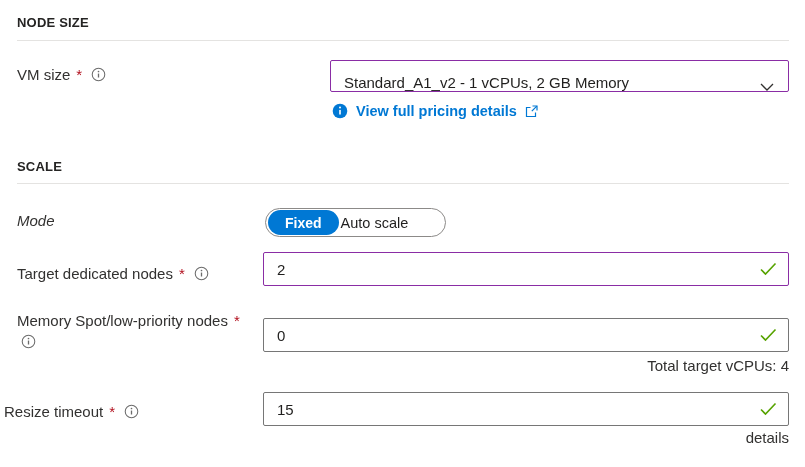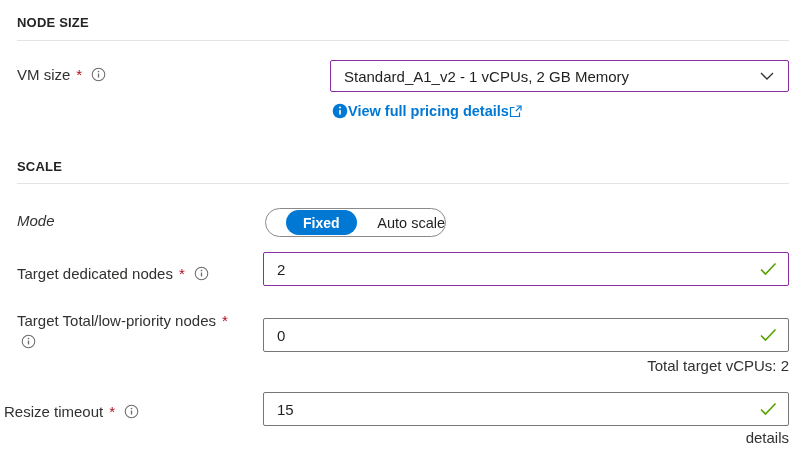--- a/index.html
+++ b/index.html
@@ -8,34 +8,34 @@
   .abs { position:absolute; }
   .page { position:relative; width:686px; height:467px;padding-left:40px; }
 
   .section-hdr { font-size:13px; font-weight:700; color:#252423; letter-spacing:.2px; }
   .divider { height:1px; width:772px; background:#e4e3e1; }
 
   .field-label { font-size:15px; color:#323130; display:flex; align-items:center; }
   .req { color:#b10e1c; margin-left:6px; font-size:15px; }
   .info-wrap { margin-left:9px; display:inline-flex; align-items:center; cursor:pointer; }
 
-  .combo { display:flex; align-items:center; justify-content:space-between;
+  .combo { display:flex; align-items:flex-end; justify-content:space-between;
     width:459px; height:32px; padding:0 14px 0 13px; background:#fff;
     border:1.5px solid #8a2da5; border-radius:2px; font-size:15px; color:#201f1e;
     cursor:pointer; }
 
-  .link-row { display:flex; align-items:center; cursor:pointer; }
+  .link-row { display:flex; align-items:center; gap:8px; cursor:pointer; }
   .link-text { color:#0078d4; font-size:14.5px; font-weight:600; text-decoration:none; }
 
   .toggle { display:flex; align-items:center; width:181px; height:29px;
     border:1px solid #8c8a88; border-radius:15px; background:#fff; }
-  .toggle-sel { height:25px; margin:20px; padding:0 17px; display:flex; align-items:center;
+  .toggle-sel { height:25px; margin:2px; padding:0 17px; display:flex; align-items:center;
     background:#0078d4; color:#fff; border-radius:13px; font-size:14px; font-weight:600;
     cursor:pointer; }
-  .toggle-unsel { flex:1; text-align:right; font-size:14.5px; color:#201f1e; cursor:pointer; }
+  .toggle-unsel { flex:1; text-align:left; font-size:14.5px; color:#201f1e; cursor:pointer; }
 
   .input-wrap { width:526px; height:34px; }
   .txt-input { width:100%; height:100%; border:1px solid #767676; border-radius:2px;
     font-family:inherit; font-size:15px; color:#201f1e; padding:0 38px 0 13px;
     background:#fff; outline:none; }
   .txt-input.edited { border:1.5px solid #8a2da5; }
   .valid-check { position:absolute; right:12px; top:50%; transform:translateY(-50%);
     display:inline-flex; }
 
   .right-note { width:526px; text-align:right; font-size:15px; color:#323130; }
@@ -112,41 +112,41 @@
   <div class="abs input-wrap" style="left:263px; top:252px;">
     <input class="txt-input edited" type="text" value="2" style="">
     <span class="valid-check">
       <svg width="17" height="13" viewBox="0 0 17 13">
         <polyline points="1,7 5.5,11.5 15.5,1" fill="none" stroke="#57a300" stroke-width="1.6"></polyline>
       </svg>
     </span>
   </div>
 
   <div class="abs field-label" style="left:17px; top:312px; white-space:nowrap;">
-    <span>Target Total/low-priority nodes</span>
+    <span>Memory Spot/low-priority nodes</span>
     <span class="req">*</span>
   </div>
   <div class="abs" style="left:21px; top:334px;">
     <svg width="15" height="15" viewBox="0 0 16 16">
       <circle cx="8" cy="8" r="6.7" fill="none" stroke="#6b6b6b" stroke-width="1.1"></circle>
       <rect x="7.3" y="7" width="1.4" height="4.2" fill="#6b6b6b"></rect>
       <circle cx="8" cy="4.8" r="0.9" fill="#6b6b6b"></circle>
     </svg>
   </div>
 
   <div class="abs input-wrap" style="left:263px; top:318px;">
     <input class="txt-input" type="text" value="0" style="">
     <span class="valid-check">
       <svg width="17" height="13" viewBox="0 0 17 13">
         <polyline points="1,7 5.5,11.5 15.5,1" fill="none" stroke="#57a300" stroke-width="1.6"></polyline>
       </svg>
     </span>
   </div>
 
-  <div class="abs right-note" style="left:263px; top:357px;">Total target vCPUs: 2</div>
+  <div class="abs right-note" style="left:263px; top:357px;">Total target vCPUs: 4</div>
 
   <div class="abs field-label" style="left:4px; top:403px;">
     <span>Resize timeout</span>
     <span class="req">*</span>
     <span class="info-wrap">
       <svg width="15" height="15" viewBox="0 0 16 16">
         <circle cx="8" cy="8" r="6.7" fill="none" stroke="#6b6b6b" stroke-width="1.1"></circle>
         <rect x="7.3" y="7" width="1.4" height="4.2" fill="#6b6b6b"></rect>
         <circle cx="8" cy="4.8" r="0.9" fill="#6b6b6b"></circle>
       </svg>

